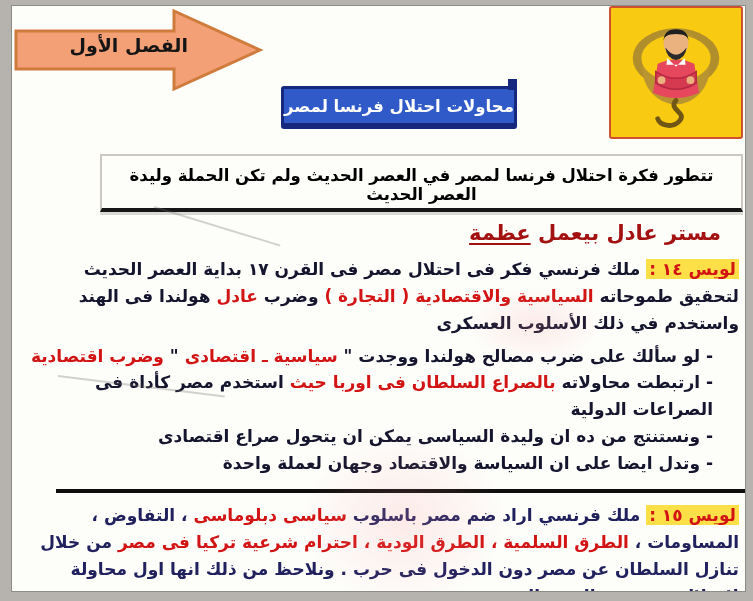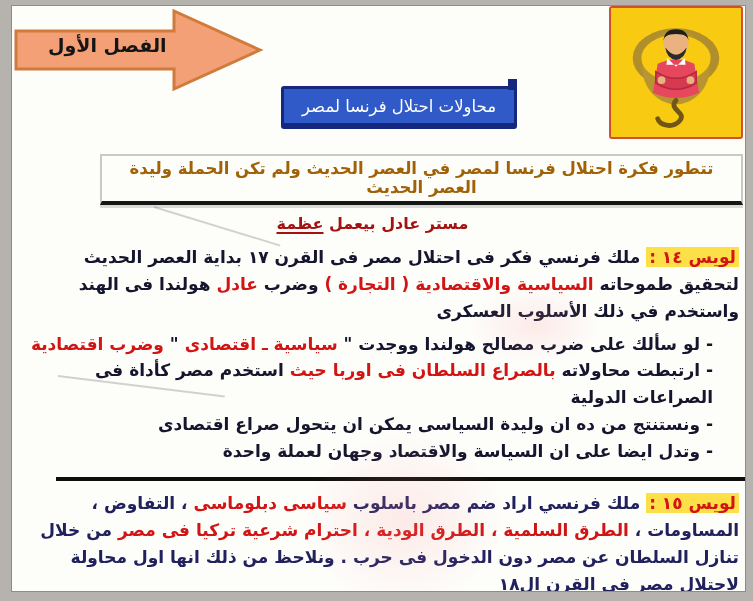--- a/index.html
+++ b/index.html
@@ -4,35 +4,35 @@
 <style>
   *{margin:0;padding:0;box-sizing:border-box}
   html,body{width:753px;height:601px;font-family:"DejaVu Sans","Liberation Sans",sans-serif;background:#fff}
   .frame{width:753px;height:601px;background:#b6b3ae;padding:5px 7px 9px 11px}
   .page{position:relative;width:100%;height:100%;background:#fdfdfa;border:1px solid #8d8d88;overflow:hidden}
 
   
   .header{position:relative;height:146px}
   .arrow{position:absolute;left:2px;top:1px;width:252px;height:86px}
   .arrow svg{display:block;width:100%;height:100%}
-  .arrow-label{position:absolute;left:34px;top:27px;width:140px;text-align:left;
+  .arrow-label{position:absolute;left:34px;top:27px;width:140px;text-align:right;
     font-weight:bold;font-size:19px;color:#151515}
   .banner{position:absolute;left:269px;top:80px;width:236px;height:40px;background:#2f5ac8;
     border:3px solid #16277e;border-radius:3px;display:flex;align-items:center;justify-content:center;
-    color:#fff;font-weight:normal;font-size:16.5px;box-shadow:0 3px 0 #16277e;direction:rtl}
+    color:#fff;font-weight:bold;font-size:16.5px;box-shadow:0 3px 0 #16277e;direction:rtl}
   .banner::after{content:"";position:absolute;top:-10px;right:-3px;width:9px;height:11px;background:#16277e}
   .avatar{position:absolute;right:2px;top:0;width:134px;height:133px;background:#f8ca12;
     border:2px solid #d0512f;border-radius:3px;overflow:hidden}
   .avatar svg{display:block;width:100%;height:100%}
 
   
   .heading{margin:2px 2px 0 88px;border:2px solid #cbc8c3;border-bottom:4px solid #161616;
-    box-shadow:0 3px 0 rgba(0,0,0,.14);padding:3px 6px 4px;text-align:center;direction:rtl;
-    font-weight:bold;font-size:16.5px;color:#a16207}
-  .subheading{margin:9px 12px 0 0;text-align:center;direction:rtl;font-weight:bold;font-size:16px}
+    box-shadow:0 3px 0 rgba(0,0,0,.14);padding:10px 6px 4px;text-align:center;direction:rtl;
+    font-weight:bold;font-size:16.5px;color:#000000}
+  .subheading{margin:9px 24px 0 0;text-align:right;direction:rtl;font-weight:bold;font-size:21px}
 
   
   .para{direction:rtl;text-align:right;font-weight:bold;font-size:17px;line-height:1.6;
     margin:11px 6px 0 10px;color:#15152e}
   .bullets{margin:5px 32px 0 10px}
   .bullet{direction:rtl;text-align:right;font-weight:bold;font-size:17px;line-height:1.58;color:#15152e}
   .hl{background:#fde047;color:#d21414;padding:0 3px}
   .sg{display:inline}
   .s-red{color:#d21414}
   .s-dark{color:#15152e}

